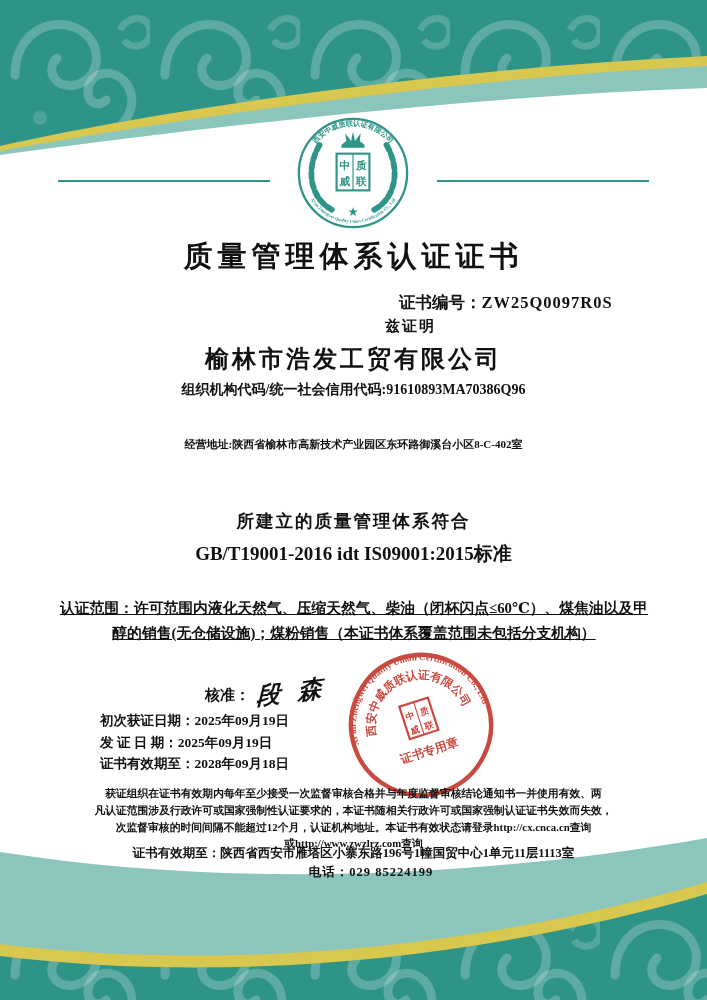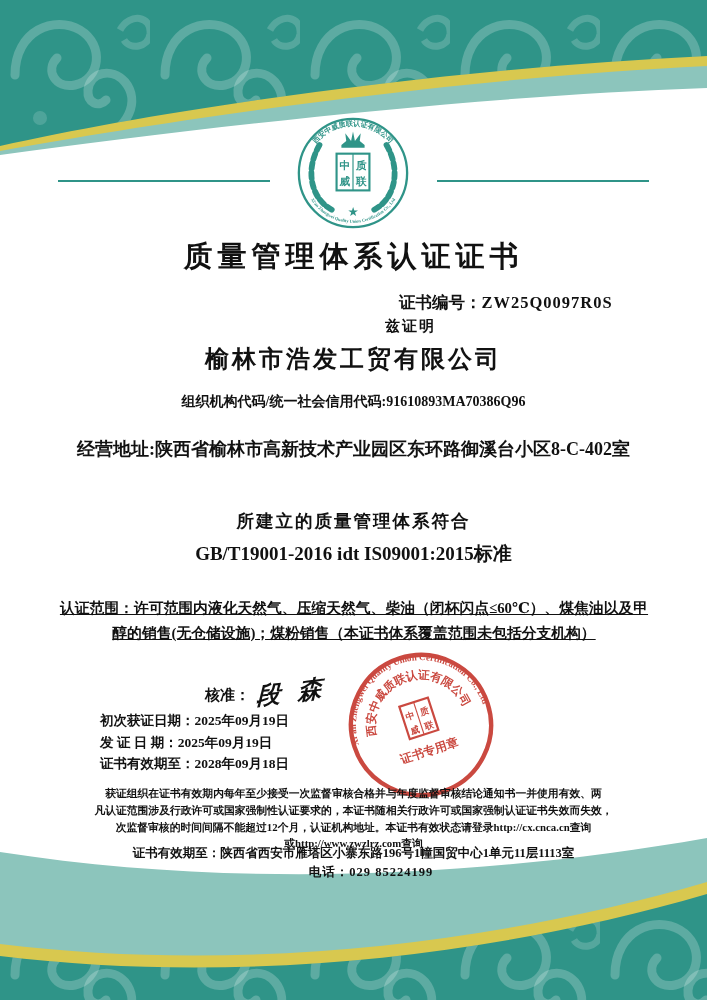--- a/index.html
+++ b/index.html
@@ -12,23 +12,23 @@
   .ctr{left:0;right:0;text-align:center;}
   .bg-svg{position:absolute;inset:0;display:block;}
 
   .rule{position:absolute;height:2px;background:#2F9488;}
 
   .title{top:237px;font-size:29px;font-weight:bold;letter-spacing:5px;}
   .certno{top:292px;left:399px;font-size:16.5px;font-weight:bold;}
   .certno .num{letter-spacing:1px;}
   .certify{top:317px;left:340px;font-size:15px;font-weight:bold;letter-spacing:2px;margin-left:45px;}
   .company{top:343px;font-size:24px;font-weight:bold;letter-spacing:3px;}
-  .credit{top:393px;font-size:14px;font-weight:bold;}
+  .credit{top:381px;font-size:14px;font-weight:bold;}
   .addr1{top:414px;font-size:14.5px;font-weight:bold;}
-  .addr2{top:437px;font-size:18px;font-weight:bold;}
+  .addr2{top:437px;font-size:11px;font-weight:bold;}
   .conform{top:509px;font-size:17.5px;font-weight:bold;letter-spacing:2px;}
   .standard{top:541px;font-size:19px;font-weight:bold;}
   .scope{top:596px;left:56px;width:596px;font-size:14.8px;font-weight:bold;
          line-height:24.5px;text-align:center;text-decoration:underline;}
   .approve{top:676px;left:205px;font-size:15px;font-weight:bold;}
   .signature{display:inline-block;font-size:24px;font-weight:bold;font-style:italic;
              transform:rotate(-7deg) skewX(-8deg);margin-left:6px;letter-spacing:6px;}
   .dates{top:710px;left:100px;font-size:13.5px;font-weight:bold;line-height:21.5px;}
   .dates .lbl{display:inline-block;}
   .seal-wrap{top:644px;left:340px;width:162px;height:162px;opacity:0.9;

